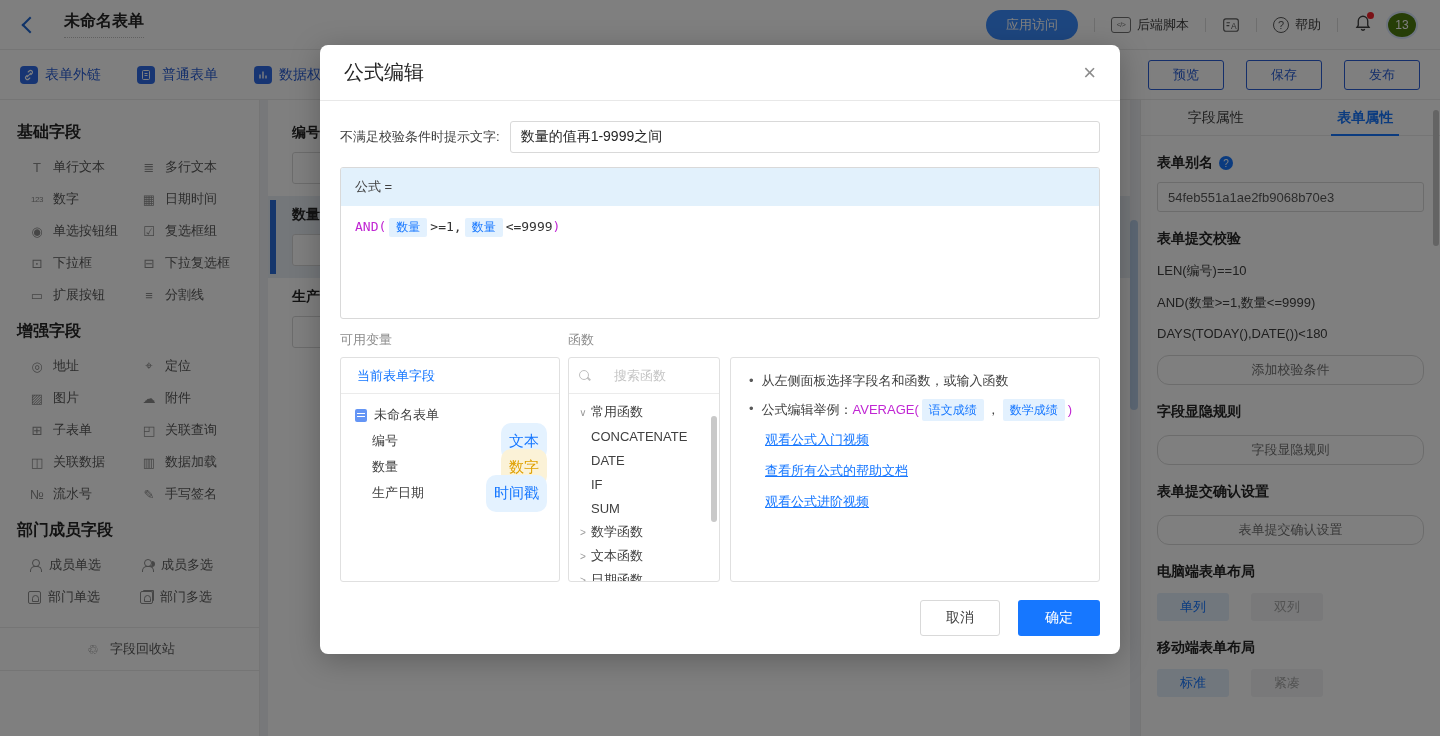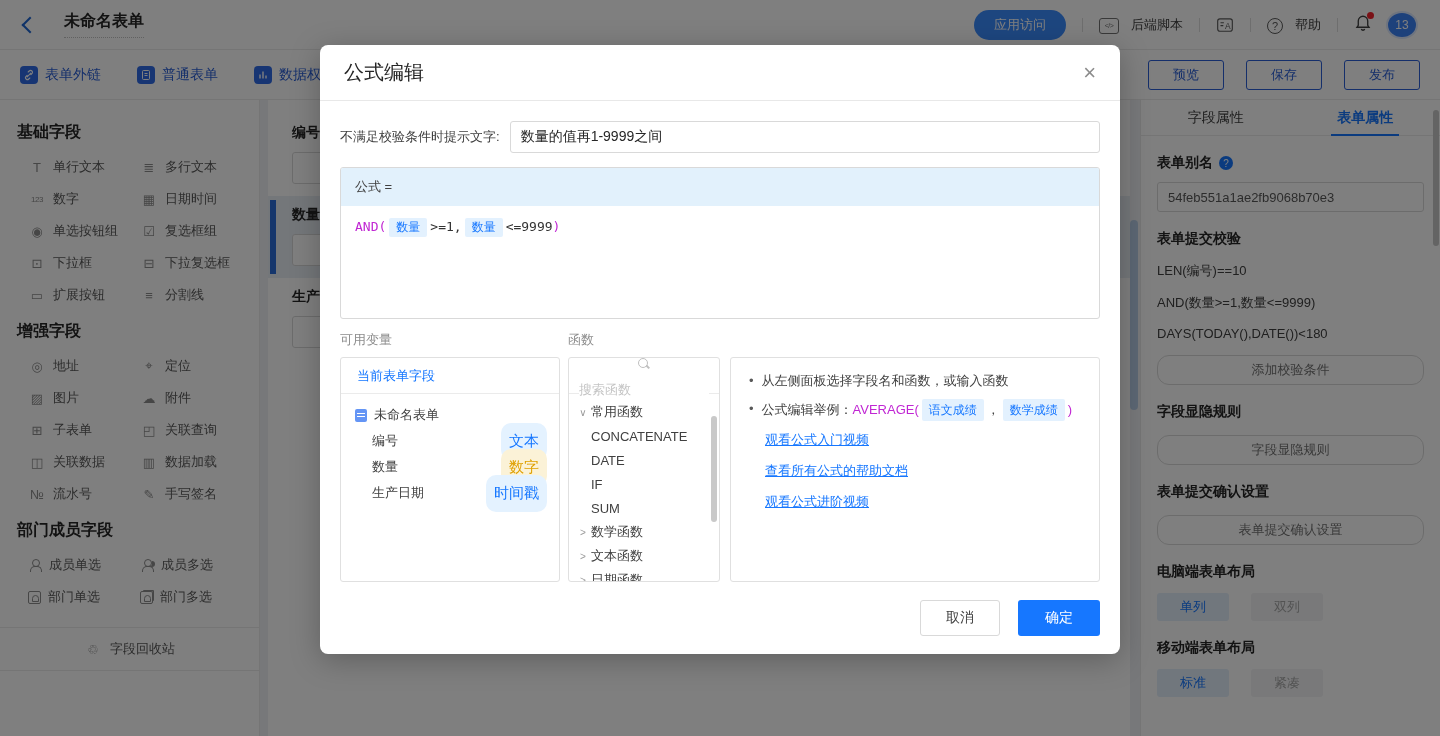--- a/index.html
+++ b/index.html
@@ -6,26 +6,26 @@
   html,body { width:1440px; height:736px; overflow:hidden; }
   body { font-family:"Liberation Sans","DejaVu Sans",sans-serif; font-size:13px; color:#404040; background:#fff; position:relative; }
 
   
   .topbar { position:absolute; left:0; top:0; width:1440px; height:50px; background:#fff; border-bottom:1px solid #ebebeb; display:flex; align-items:center; padding:0 24px; z-index:1; }
   .back { width:12px; height:12px; border-left:2px solid #1f66d1; border-bottom:2px solid #1f66d1; transform:rotate(45deg); cursor:pointer; }
   .doc-title { margin-left:28px; font-size:16px; font-weight:bold; color:#262626; padding-bottom:5px; border-bottom:1px dotted #c2c2c2; }
   .tb-right { margin-left:auto; display:flex; align-items:center; gap:16px; }
   .pill-btn { background:#3b8cff; color:#fff; font-size:13px; padding:6px 20px; border-radius:16px; border:none; cursor:pointer; }
   .tb-sep { width:1px; height:14px; background:#dcdcdc; }
-  .tb-item { display:flex; align-items:flex-end; gap:12px; color:#404040; font-size:13px; cursor:pointer; }
+  .tb-item { display:flex; align-items:center; gap:6px; color:#404040; font-size:13px; cursor:pointer; }
   .code-ic { width:20px; height:16px; border:1px solid #737373; border-radius:3px; font-size:7px; line-height:14px; text-align:center; color:#737373; letter-spacing:-0.5px; }
   .circle-q { width:16px; height:16px; border:1px solid #595959; border-radius:50%; font-size:11px; line-height:14px; text-align:center; color:#595959; }
   .bell-wrap { position:relative; cursor:pointer; }
   .bell-dot { position:absolute; right:-2px; top:-2px; width:7px; height:7px; background:#f5222d; border-radius:50%; }
-  .avatar { width:28px; height:24px; border-radius:50%; background:#3b82f6; color:#fff; font-size:12px; display:flex; align-items:center; justify-content:center; box-shadow:0 0 0 2px #dce8ff; cursor:pointer; }
+  .avatar { width:28px; height:24px; border-radius:50%; background:#4d7c0f; color:#fff; font-size:12px; display:flex; align-items:center; justify-content:center; box-shadow:0 0 0 2px #dce8ff; cursor:pointer; }
 
   
   .toolbar { position:absolute; left:0; top:50px; width:1440px; height:50px; background:#fff; border-bottom:1px solid #ebebeb; display:flex; align-items:center; padding:0 20px; z-index:1; }
   .tool-tabs { display:flex; gap:36px; }
   .tool-tab { display:flex; align-items:center; gap:7px; cursor:pointer; }
   .tool-tab .ticon { width:18px; height:18px; border-radius:4px; background:#2e6be6; display:flex; align-items:center; justify-content:center; }
   .tool-tab .tlabel { color:#2a5fd6; font-size:14px; }
   .tool-btns { margin-left:auto; display:flex; gap:22px; }
   .o-btn { width:76px; height:30px; background:#fff; border:1px solid #2a5fd6; border-radius:3px; color:#2a5fd6; font-size:13px; cursor:pointer; }
 
@@ -99,21 +99,21 @@
   .tree { padding:8px 0; }
   .trow { height:26px; display:flex; align-items:center; font-size:13px; color:#404040; cursor:pointer; }
   .trow.root { padding-left:14px; gap:7px; }
   .trow.child { padding-left:31px; padding-right:12px; }
   .doc-ic { width:12px; height:13px; background:#6495f5; border-radius:2px; position:relative; flex:none; }
   .doc-ic::after { content:""; position:absolute; left:2px; top:4px; width:8px; height:1px; background:#fff; box-shadow:0 3px 0 #fff; }
   .badge { margin-left:auto; font-size:15px; padding:9px 8px; border-radius:10px; }
   .badge.text { background:#e4f2ff; color:#1677ff; }
   .badge.number { background:#fbf2d7; color:#dfa000; }
   .badge.timestamp { background:#e4f2ff; color:#1677ff; }
-  .search-row { height:36px; border-bottom:1px solid #ebebeb; display:flex; align-items:center; padding:0 10px; gap:12px;flex-direction:column; }
+  .search-row { height:36px; border-bottom:1px solid #ebebeb; display:flex; align-items:center; padding:0 10px; gap:23px; }
   .mag { position:relative; width:12px; height:12px; flex:none; }
   .mag::before { content:""; position:absolute; left:0; top:0; width:8px; height:8px; border:1.5px solid #bfbfbf; border-radius:50%; }
   .mag::after { content:""; position:absolute; left:8px; top:8px; width:4px; height:1.5px; background:#bfbfbf; transform:rotate(45deg); }
   .search-input { border:none; outline:none; width:100%; font-size:13px; color:#404040; font-family:"Liberation Sans","DejaVu Sans",sans-serif; }
   .search-input::placeholder { color:#c4c4c4; }
   .flist { padding:6px 0; }
   .frow { height:24px; display:flex; align-items:center; font-size:13px; color:#404040; cursor:pointer; }
   .frow .chev { width:16px; text-align:center; color:#9b9b9b; font-size:10px; flex:none; }
   .frow.group { padding-left:6px; }
   .frow.fitem { padding-left:22px; }

